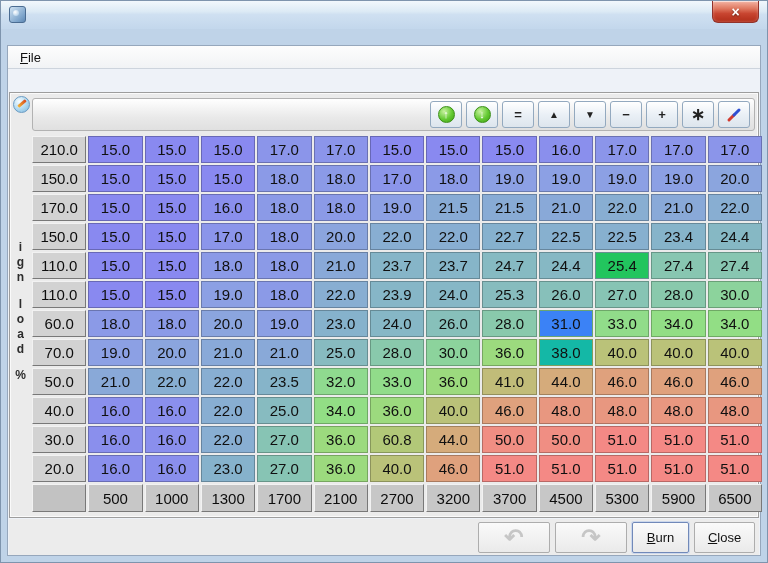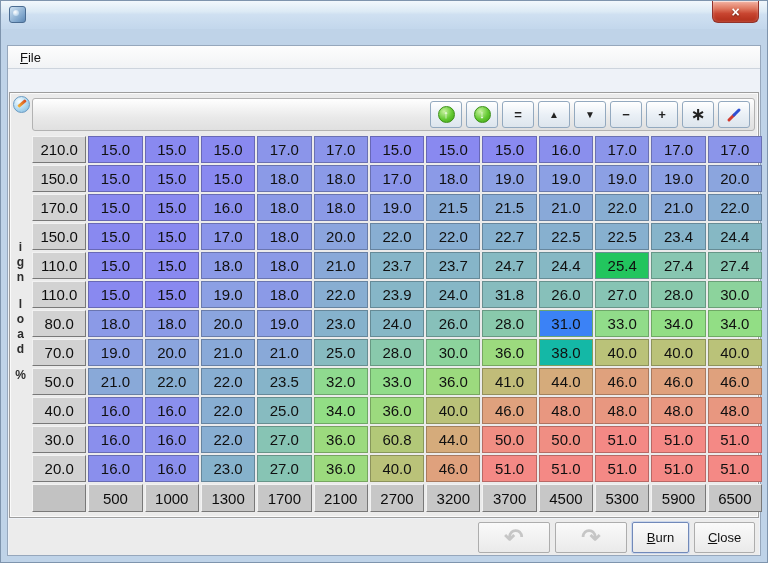--- a/index.html
+++ b/index.html
@@ -288,26 +288,26 @@
         <div class="cell" style="background: rgb(136, 198, 177); border-color: rgb(103, 150, 135); color: rgb(16, 16, 16);">27.4</div>
         <div class="cell" style="background: rgb(136, 198, 177); border-color: rgb(103, 150, 135); color: rgb(16, 16, 16);">27.4</div>
         <div class="rowhdr">110.0</div>
         <div class="cell" style="background: rgb(137, 137, 240); border-color: rgb(104, 104, 182); color: rgb(16, 16, 16);">15.0</div>
         <div class="cell" style="background: rgb(137, 137, 240); border-color: rgb(104, 104, 182); color: rgb(16, 16, 16);">15.0</div>
         <div class="cell" style="background: rgb(140, 160, 228); border-color: rgb(106, 122, 173); color: rgb(16, 16, 16);">19.0</div>
         <div class="cell" style="background: rgb(139, 154, 231); border-color: rgb(106, 117, 176); color: rgb(16, 16, 16);">18.0</div>
         <div class="cell" style="background: rgb(136, 174, 210); border-color: rgb(103, 132, 160); color: rgb(16, 16, 16);">22.0</div>
         <div class="cell" style="background: rgb(134, 182, 199); border-color: rgb(102, 138, 151); color: rgb(16, 16, 16);">23.9</div>
         <div class="cell" style="background: rgb(134, 183, 198); border-color: rgb(102, 139, 150); color: rgb(16, 16, 16);">24.0</div>
-        <div class="cell" style="background: rgb(135, 188, 190); border-color: rgb(103, 143, 144); color: rgb(16, 16, 16);">31.8</div>
+        <div class="cell" style="background: rgb(135, 188, 190); border-color: rgb(103, 143, 144); color: rgb(16, 16, 16);">25.3</div>
         <div class="cell" style="background: rgb(135, 192, 186); border-color: rgb(103, 146, 141); color: rgb(16, 16, 16);">26.0</div>
         <div class="cell" style="background: rgb(135, 196, 180); border-color: rgb(103, 149, 137); color: rgb(16, 16, 16);">27.0</div>
         <div class="cell" style="background: rgb(137, 201, 172); border-color: rgb(104, 153, 131); color: rgb(16, 16, 16);">28.0</div>
         <div class="cell" style="background: rgb(140, 211, 156); border-color: rgb(106, 160, 119); color: rgb(16, 16, 16);">30.0</div>
-        <div class="rowhdr">80.0</div>
+        <div class="rowhdr">60.0</div>
         <div class="cell" style="background: rgb(139, 154, 231); border-color: rgb(106, 117, 176); color: rgb(16, 16, 16);">18.0</div>
         <div class="cell" style="background: rgb(139, 154, 231); border-color: rgb(106, 117, 176); color: rgb(16, 16, 16);">18.0</div>
         <div class="cell" style="background: rgb(139, 165, 222); border-color: rgb(106, 125, 169); color: rgb(16, 16, 16);">20.0</div>
         <div class="cell" style="background: rgb(140, 160, 228); border-color: rgb(106, 122, 173); color: rgb(16, 16, 16);">19.0</div>
         <div class="cell" style="background: rgb(134, 178, 204); border-color: rgb(102, 135, 155); color: rgb(16, 16, 16);">23.0</div>
         <div class="cell" style="background: rgb(134, 183, 198); border-color: rgb(102, 139, 150); color: rgb(16, 16, 16);">24.0</div>
         <div class="cell" style="background: rgb(135, 192, 186); border-color: rgb(103, 146, 141); color: rgb(16, 16, 16);">26.0</div>
         <div class="cell" style="background: rgb(137, 201, 172); border-color: rgb(104, 153, 131); color: rgb(16, 16, 16);">28.0</div>
         <div class="cell" style="background: #3b82f6; border-color: rgb(107, 164, 112); color: rgb(16, 16, 16);">31.0</div>
         <div class="cell" style="background: rgb(145, 220, 138); border-color: rgb(110, 167, 105); color: rgb(16, 16, 16);">33.0</div>

